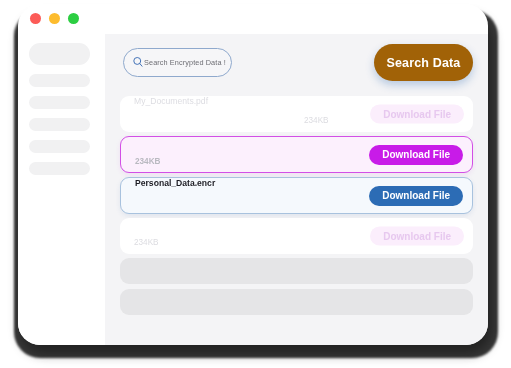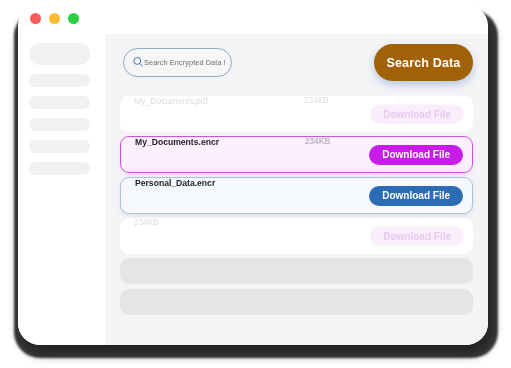--- a/index.html
+++ b/index.html
@@ -167,20 +167,21 @@
   }
   .row .fname {
     width: 170px;
     font-size: 8.6px;
     white-space: nowrap;
   }
   .row .fsize {
     width: 96px;
     font-size: 8.2px;
     text-align: left;
+    margin-top: 20px;
   }
   .row .dl {
     position: absolute;
     right: 9px;
     top: 50%;
     transform: translateY(-50%);
     height: 19px;
     padding: 0 13px;
     border: none;
     border-radius: 10px;
@@ -288,21 +289,20 @@
 
       <div class="filelist">
 
         <div class="row muted">
           <span class="fname">My_Documents.pdf</span>
           <span class="fsize">234KB</span>
           <button class="dl">Download File</button>
         </div>
 
         <div class="row selected-pink">
-          <span class="fname">My_Documents.encr</span>
           <span class="fsize">234KB</span>
           <button class="dl">Download File</button>
         </div>
 
         <div class="row selected-blue">
           <span class="fname">Personal_Data.encr</span>
           <button class="dl">Download File</button>
         </div>
 
         <div class="row muted">

